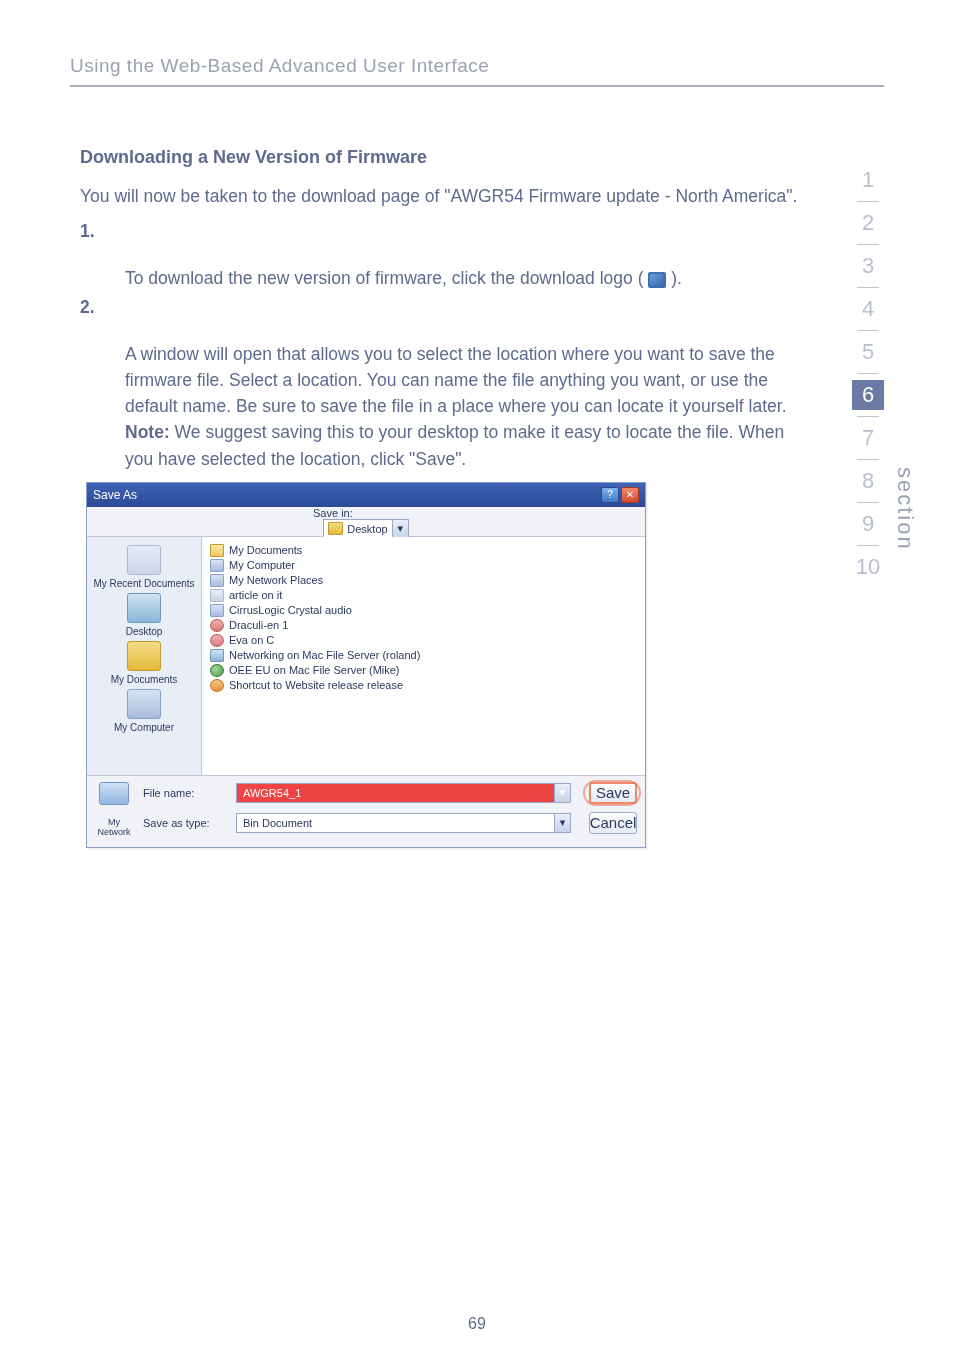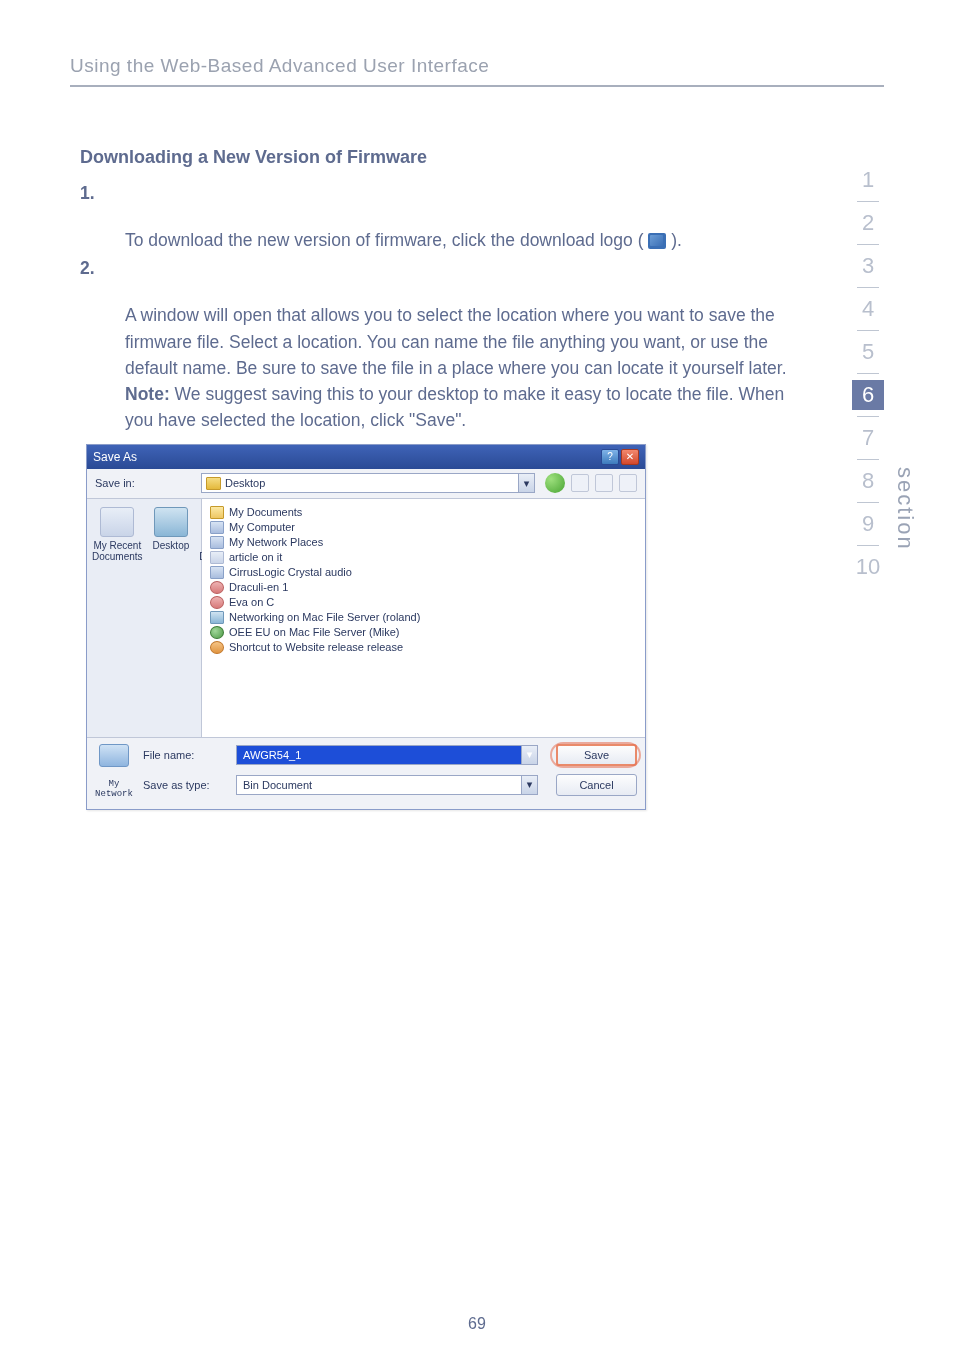--- a/index.html
+++ b/index.html
@@ -172,20 +172,21 @@
     .dialog .titlebar .winbtn.close {
       background: linear-gradient(to bottom, #f2886e, #d2482c);
       border-color: #a8381f;
     }
     .dialog .toolbar {
       display: flex;
       align-items: center;
       height: 30px;
       padding: 0 8px;
       border-bottom: 1px solid #c0c7d8;
+      flex-direction: column;
     }
     .dialog .toolbar .lbl {
       width: 106px;
       color: #2b3960;
     }
     .dialog .toolbar .dropdown {
       flex: 1;
       height: 20px;
       border: 1px solid #9aa7c6;
       background: #fff;
@@ -234,21 +235,21 @@
     }
     .dialog .body {
       display: flex;
     }
     .dialog .places {
       width: 115px;
       background: #e9edf5;
       border-right: 1px solid #c0c7d8;
       padding: 6px 0;
       display: flex;
-      flex-direction: row;
+      flex-direction: column;
       gap: 0;
     }
     .dialog .place {
       display: flex;
       flex-direction: column;
       align-items: center;
       gap: 3px;
       font-size: 10px;
       color: #2b3960;
       text-align: center;
@@ -302,21 +303,20 @@
       width: 38px;
       height: 55px;
       display: flex;
       flex-direction: column;
       align-items: center;
       justify-content: flex-start;
       gap: 12px;
       font-size: 9px;
       color: #2b3960;
       text-align: center;
-      font-family: Liberation Mono, monospace;
     }
     .dialog .bottom .fields {
       flex: 1;
       display: flex;
       flex-direction: column;
       gap: 8px;
     }
     .dialog .bottom .frow {
       display: flex;
       align-items: center;
@@ -331,33 +331,33 @@
       flex: 1;
       height: 20px;
       border: 1px solid #9aa7c6;
       background: #fff;
       display: flex;
       align-items: center;
       padding: 0 6px;
       font-size: 11px;
     }
     .dialog .bottom .frow .fval.sel {
-      background: #1d4ed8;
+      background: #ef4444;
       color: #fff;
     }
     .dialog .bottom .frow .fbtn {
-      width: 81px;
+      width: 48px;
       height: 22px;
       border: 1px solid #9aa7c6;
       border-radius: 3px;
       background: linear-gradient(#fdfdfd, #e7ebf3);
       display: flex;
       align-items: center;
       justify-content: center;
-      font-size: 11px;
+      font-size: 15px;
       color: #2b3960;
     }
     .dialog .bottom .frow .fbtn.save {
       border: 2px solid #e98a6a;
     }
     .dialog .bottom .frow .fval .ddarrow2 {
       margin-left: auto;
       margin-right: -6px;
       width: 16px;
       height: 18px;
@@ -392,20 +392,21 @@
     }
   </style>
 </head>
 <body>
 
 <div class="page">
   <div class="title">Using the Web-Based Advanced User Interface</div>
 
   <div class="content">
     <div class="subtitle">Downloading a New Version of Firmware</div>
+    <p class="para">You will now be taken to the download page of "AWGR54 Firmware update - North America".</p>
 
     <ol class="numlist">
       <li>
         <span class="num">1.</span>
         <span class="txt">
           <span>To download the new version of firmware, click the download logo (</span>
           <span class="logo-icon"></span>
           <span>).</span>
         </span>
       </li>

